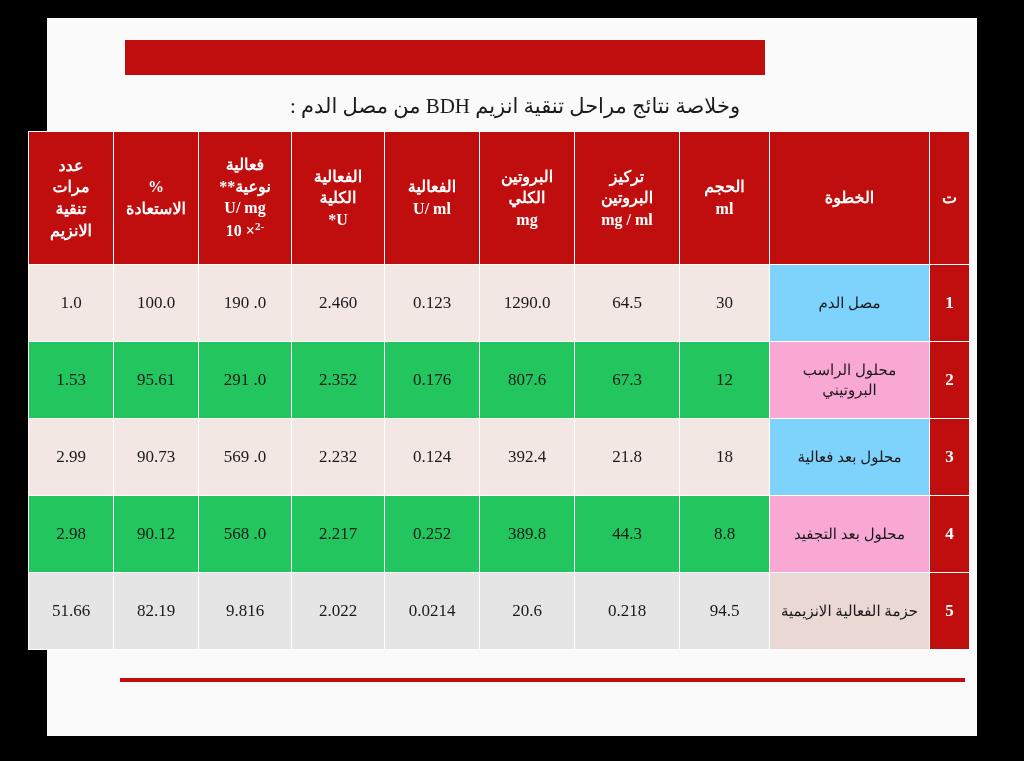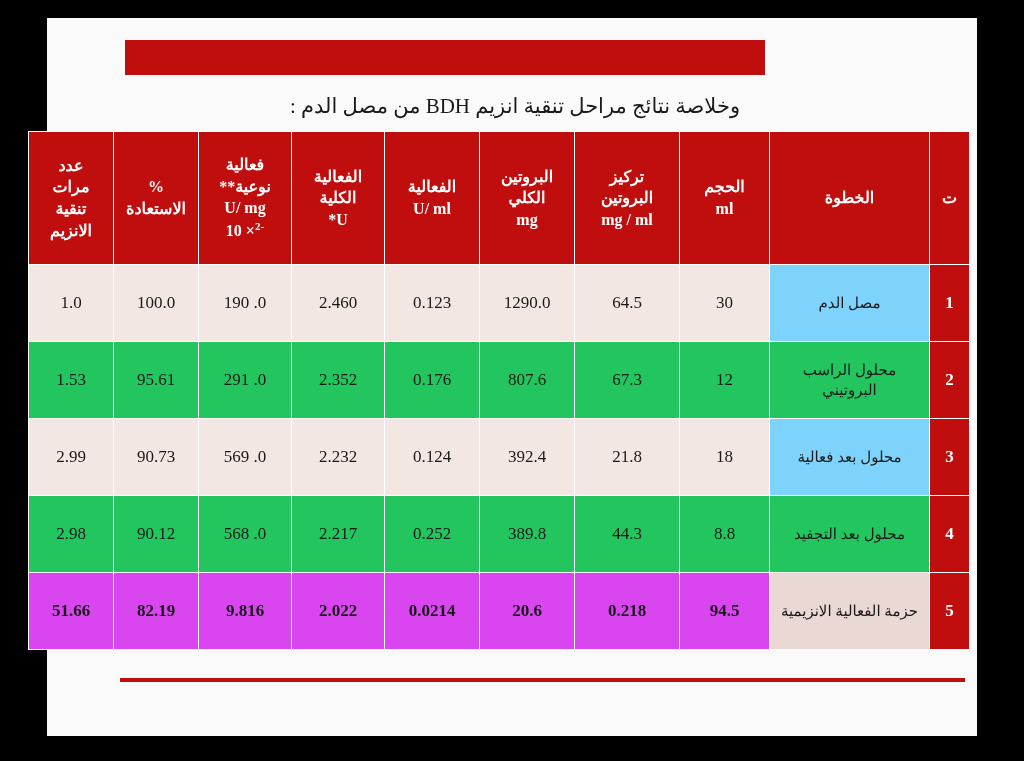--- a/index.html
+++ b/index.html
@@ -83,22 +83,22 @@
   }
   table.bdh td.step {
     background: #f1e4e0;
     font-size: 15px;
     text-align: center;
     padding: 4px 8px;
   }
   table.bdh tr.row-a td.num { background: #f3e7e3; }
   table.bdh tr.row-b td.num { background: #22c55e; }
   table.bdh tr.row-a td.step { background: #7dd3fc; }
-  table.bdh tr.row-b td.step { background: #22c55e; }
-  table.bdh tr.row-e td.num { background: #d946ef; font-weight: bold; }
+  table.bdh tr.row-b td.step { background: #f9a8d4; }
+  table.bdh tr.row-e td.num { background: #e5e5e5; }
   table.bdh tr.row-e td.step { background: #e9d8d3; }
 
   col.c-idx   { width: 40px; }
   col.c-step  { width: 160px; }
   col.c-vol   { width: 90px; }
   col.c-conc  { width: 105px; }
   col.c-tot   { width: 95px; }
   col.c-act   { width: 95px; }
   col.c-totact{ width: 93px; }
   col.c-spec  { width: 93px; }

